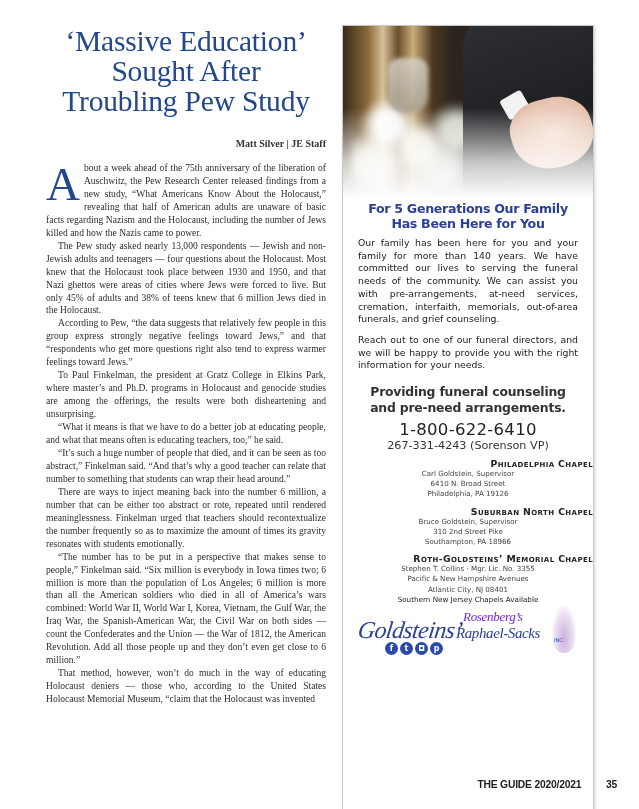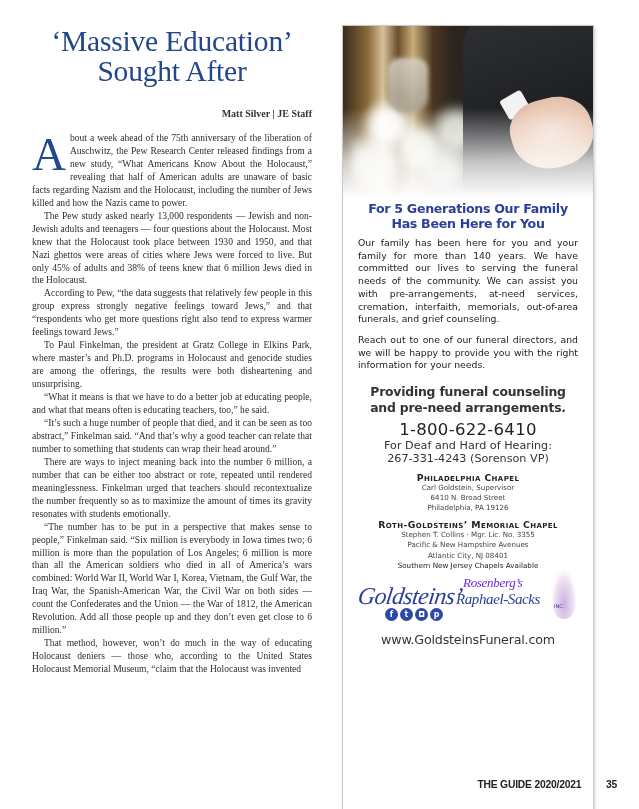--- a/index.html
+++ b/index.html
@@ -1,20 +1,20 @@
 <!DOCTYPE html>
 <html><head>
   <meta charset="utf-8">
   <style>
     * { box-sizing: border-box; margin: 0; padding: 0; }
     html, body { width: 639px; height: 809px; background: #ffffff; overflow: hidden; }
     body { position: relative; font-family: "Liberation Serif", "DejaVu Serif", serif; color: #2a2a2a; }
 
     
-    .article { position: absolute; left: 32px; top: 26px; width: 280px; }
+    .article { position: absolute; left: 46px; top: 26px; width: 280px; }
     .headline {
       font-family: "Liberation Serif", "DejaVu Serif", serif;
       color: #22478a; font-size: 29.5px; line-height: 30px; text-align: center;
       font-weight: normal; letter-spacing: -0.2px;
     }
     .byline {
       margin-top: 22px; text-align: right; font-size: 10px; font-weight: bold; color: #333;
     }
     .body-text { margin-top: 13px; font-size: 9.55px; line-height: 12.95px; text-align: justify; color: #2d2d2d; }
     .body-text p { text-indent: 12px; }
@@ -83,21 +83,21 @@
       margin-top: 12px; text-align: center; font-size: 12.4px; line-height: 15.5px; color: #333;
       font-family: "DejaVu Sans", sans-serif; font-weight: 700; letter-spacing: -0.2px;
     }
     .ad-phone {
       text-align: center; font-size: 16.5px; line-height: 17.5px; color: #222; letter-spacing: 0.3px;
     }
     .ad-phones { margin-top: 6px; }
     .ad-deaf { text-align: center; font-size: 11.2px; line-height: 12.5px; color: #333; margin-top: 1px; }
     .chapel { margin-top: 6px; text-align: center; }
     .chapel-name {
-      font-variant: small-caps; font-size: 9.3px; font-weight: bold; color: #222; letter-spacing: 0.4px; line-height: 11px;
+      font-variant: small-caps; font-size: 9.3px; font-weight: bold; color: #222; letter-spacing: 0.4px; line-height: 11px; text-align: right;
     }
     .chapel-line { font-size: 7.1px; line-height: 10.2px; color: #444; }
     .chapel-line.strong { color: #222; font-size: 7.2px; }
 
     .logo { position: relative; height: 55px; margin-top: 4px; }
     .logo-goldsteins {
       position: absolute; left: 15px; top: 8px; font-family: "Liberation Serif", "DejaVu Serif", serif; font-style: italic;
       color: #2a3f96; font-size: 24px; letter-spacing: -0.6px; transform: skewX(-8deg);
     }
     .logo-rosenbergs {
@@ -129,20 +129,21 @@
     }
     .footer .pub { margin-right: 22px; }
   </style>
 </head>
 <body>
 
 <div class="article">
   <h1 class="headline">
     <div>‘Massive Education’</div>
     <div>Sought After</div>
+    <div>Troubling Pew Study</div>
   </h1>
   <div class="byline">Matt Silver | JE Staff</div>
 
   <div class="body-text">
     <p class="first">
       <span class="dropcap">A</span><span>bout a week ahead of the 75th anniversary of the liberation of Auschwitz, the Pew Research Center released findings from a new study, “What Americans Know About the Holocaust,” revealing that half of American adults are unaware of basic facts regarding Nazism and the Holocaust, including the number of Jews killed and how the Nazis came to power.</span>
     </p>
     <p>The Pew study asked nearly 13,000 respondents — Jewish and non-Jewish adults and teenagers — four questions about the Holocaust. Most knew that the Holocaust took place between 1930 and 1950, and that Nazi ghettos were areas of cities where Jews were forced to live. But only 45% of adults and 38% of teens knew that 6 million Jews died in the Holocaust.</p>
     <p>According to Pew, “the data suggests that relatively few people in this group express strongly negative feelings toward Jews,” and that “respondents who get more questions right also tend to express warmer feelings toward Jews.”</p>
     <p>To Paul Finkelman, the president at Gratz College in Elkins Park, where master’s and Ph.D. programs in Holocaust and genocide studies are among the offerings, the results were both disheartening and unsurprising.</p>
@@ -173,28 +174,33 @@
     <p class="ad-para">Reach out to one of our funeral directors, and we will be happy to provide you with the right information for your needs.</p>
 
     <div class="ad-tagline">
       <div>Providing funeral counseling</div>
       <div>and pre-need arrangements.</div>
     </div>
 
     <div class="ad-phones">
       <div class="ad-phone">1-800-622-6410</div>
     </div>
-    <div class="ad-deaf">For Deaf and Hard of Hearing:</div>
     <div class="ad-deaf">267-331-4243 (Sorenson VP)</div>
 
     <div class="chapel">
       <div class="chapel-name">Philadelphia Chapel</div>
       <div class="chapel-line">Carl Goldstein, Supervisor</div>
       <div class="chapel-line">6410 N. Broad Street</div>
       <div class="chapel-line">Philadelphia, PA 19126</div>
+    </div>
+    <div class="chapel">
+      <div class="chapel-name">Suburban North Chapel</div>
+      <div class="chapel-line">Bruce Goldstein, Supervisor</div>
+      <div class="chapel-line">310 2nd Street Pike</div>
+      <div class="chapel-line">Southampton, PA 18966</div>
     </div>
     <div class="chapel">
       <div class="chapel-name">Roth-Goldsteins’ Memorial Chapel</div>
       <div class="chapel-line">Stephen T. Collins · Mgr. Lic. No. 3355</div>
       <div class="chapel-line">Pacific &amp; New Hampshire Avenues</div>
       <div class="chapel-line">Atlantic City, NJ 08401</div>
       <div class="chapel-line strong">Southern New Jersey Chapels Available</div>
     </div>
 
     <div class="logo">
@@ -204,20 +210,19 @@
       <div class="logo-raphael">Raphael-Sacks</div>
       <div class="logo-inc">INC.</div>
       <div class="social">
         <span>f</span>
         <span>t</span>
         <span>◘</span>
         <span>p</span>
       </div>
     </div>
 
-    <div class="ad-url">www.GoldsteinsFuneral.com</div>
   </div>
 </div>
 
 <div class="footer">
   <span class="pub">THE GUIDE 2020/2021</span>
   <span>35</span>
 </div>
 
 </body></html>

